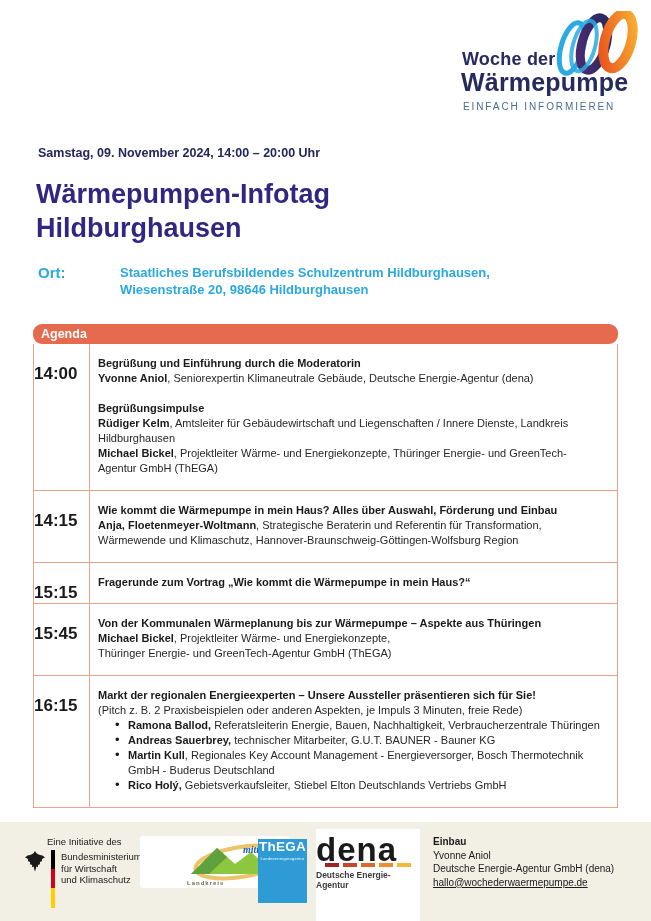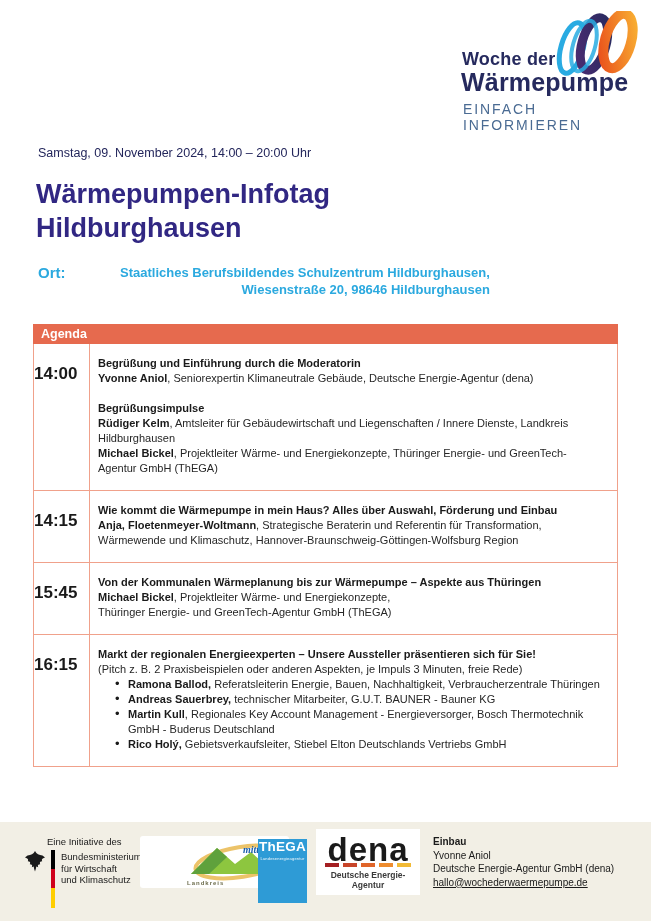--- a/index.html
+++ b/index.html
@@ -6,33 +6,33 @@
   body{
     width:651px;height:921px;position:relative;background:#ffffff;
     font-family:"Liberation Sans", sans-serif;color:#222;overflow:hidden;
   }
   .abs{position:absolute;}
 
   
   #wmark{left:551px;top:11px;width:90px;height:70px;}
   #brand-line1{left:462px;top:49px;font-size:18px;font-weight:bold;color:#262A5E;letter-spacing:.2px;}
   #brand-line2{left:461px;top:68px;font-size:25px;font-weight:bold;color:#262A5E;letter-spacing:.2px;}
-  #brand-tagline{left:463px;top:101px;font-size:14px;color:#4A6B93;letter-spacing:1.9px;}
-
-  
-  #datetime{left:38px;top:146px;font-size:12.5px;font-weight:normal;color:#23265B;}
+  #brand-tagline{left:463px;top:101px;font-size:10px;color:#4A6B93;letter-spacing:1.9px;}
+
+  
+  #datetime{left:38px;top:146px;font-size:12.5px;font-weight:bold;color:#23265B;}
   #page-title{left:36px;top:177px;font-size:27px;font-weight:bold;color:#312783;line-height:34px;}
   #ort-label{left:38px;top:264px;font-size:15px;font-weight:bold;color:#2BA9DF;}
-  #location{left:120px;top:265px;font-size:13px;font-weight:bold;color:#2BA9DF;line-height:16.5px;text-align:right;}
+  #location{left:120px;top:265px;font-size:13px;font-weight:bold;color:#2BA9DF;line-height:16.5px;}
 
   
   #agenda{left:33px;top:324px;width:585px;}
   #agenda-header{
     background:#E66A4E;color:#ffffff;font-size:12.5px;font-weight:bold;
-    height:20px;line-height:20px;padding-left:8px;
+    height:20px;line-height:20px;padding-left:8px;border-radius:9px;
   }
   #agenda-body{border:1px solid #F0A18B;border-top:none;}
   .agenda-row{display:flex;border-bottom:1px solid #F0A18B;}
   .agenda-row:last-child{border-bottom:none;}
   .time-cell{
     width:55px;flex:0 0 55px;border-right:1px solid #F0A18B;
     font-size:17px;font-weight:bold;padding-top:20px;color:#1a1a1a;
   }
   .content-cell{flex:1;padding:12px 12px 14px 8px;font-size:11px;line-height:15px;color:#262626;}
   .content-cell.compact{padding-bottom:3px;}
@@ -48,21 +48,21 @@
   #flagbar{left:51px;top:28px;width:4px;height:58px;}
   #flagbar .fb{width:4px;}
   #flag-black{height:19px;background:#000000;}
   #flag-red{height:19px;background:#D0021B;}
   #flag-gold{height:20px;background:#FFCE00;}
   #ministry{left:61px;top:29px;font-size:9.5px;line-height:11.5px;color:#1a1a1a;}
   #landkreis-logo{left:140px;top:14px;width:110px;height:52px;background:#ffffff;border-radius:3px;overflow:hidden;padding-left:39px;}
   #thega-logo{left:258px;top:17px;width:49px;height:64px;background:#2E9BD6;color:#fff;text-align:center;}
   #thega-name{font-size:13.5px;font-weight:bold;letter-spacing:.3px;}
   #thega-sub{font-size:4px;margin-top:2px;letter-spacing:.2px;opacity:.95;}
-  #dena-logo{left:316px;top:7px;width:104px;height:66px;background:#ffffff;text-align:center;}
+  #dena-logo{left:316px;top:7px;width:104px;height:92px;background:#ffffff;}
   #dena-name{font-size:33px;color:#1a1a1a;font-weight:bold;letter-spacing:1px;line-height:34px;margin-top:4px;}
   #dena-dashes{display:flex;justify-content:center;gap:4px;margin-top:-4px;}
   #dena-dashes .dash{width:14px;height:4px;}
   #dena-sub{font-size:8.5px;font-weight:bold;color:#3a3a3a;margin-top:3px;}
   #contact{left:433px;top:13px;font-size:10px;line-height:13.5px;color:#1a1a1a;}
   #contact-label{font-weight:bold;}
   #contact-email{color:#1a1a1a;text-decoration:underline;}
 </style>
 </head>
 <body>
@@ -113,20 +113,26 @@
         </div>
       </div>
       <div class="agenda-row">
         <div class="time-cell">14:15</div>
         <div class="content-cell">
           <div class="content-line"><span class="bold">Wie kommt die Wärmepumpe in mein Haus? Alles über Auswahl, Förderung und Einbau</span></div>
           <div class="content-line"><span class="bold">Anja, Floetenmeyer-Woltmann</span><span>, Strategische Beraterin und Referentin für Transformation, Wärmewende und Klimaschutz, Hannover-Braunschweig-Göttingen-Wolfsburg Region</span></div>
         </div>
       </div>
       <div class="agenda-row">
+        <div class="time-cell">15:15</div>
+        <div class="content-cell compact">
+          <div class="content-line"><span class="bold">Fragerunde zum Vortrag „Wie kommt die Wärmepumpe in mein Haus?“</span></div>
+        </div>
+      </div>
+      <div class="agenda-row">
         <div class="time-cell">15:45</div>
         <div class="content-cell">
           <div class="content-line"><span class="bold">Von der Kommunalen Wärmeplanung bis zur Wärmepumpe – Aspekte aus Thüringen</span></div>
           <div class="content-line"><span class="bold">Michael Bickel</span><span>, Projektleiter Wärme- und Energiekonzepte,</span></div>
           <div class="content-line"><span>Thüringer Energie- und GreenTech-Agentur GmbH (ThEGA)</span></div>
         </div>
       </div>
       <div class="agenda-row">
         <div class="time-cell">16:15</div>
         <div class="content-cell">

